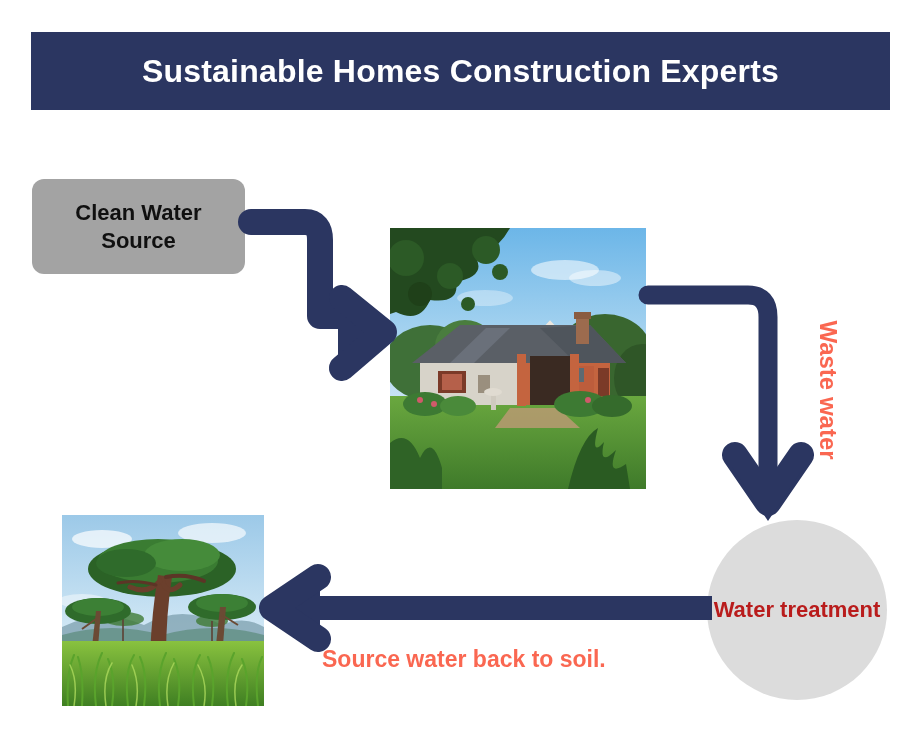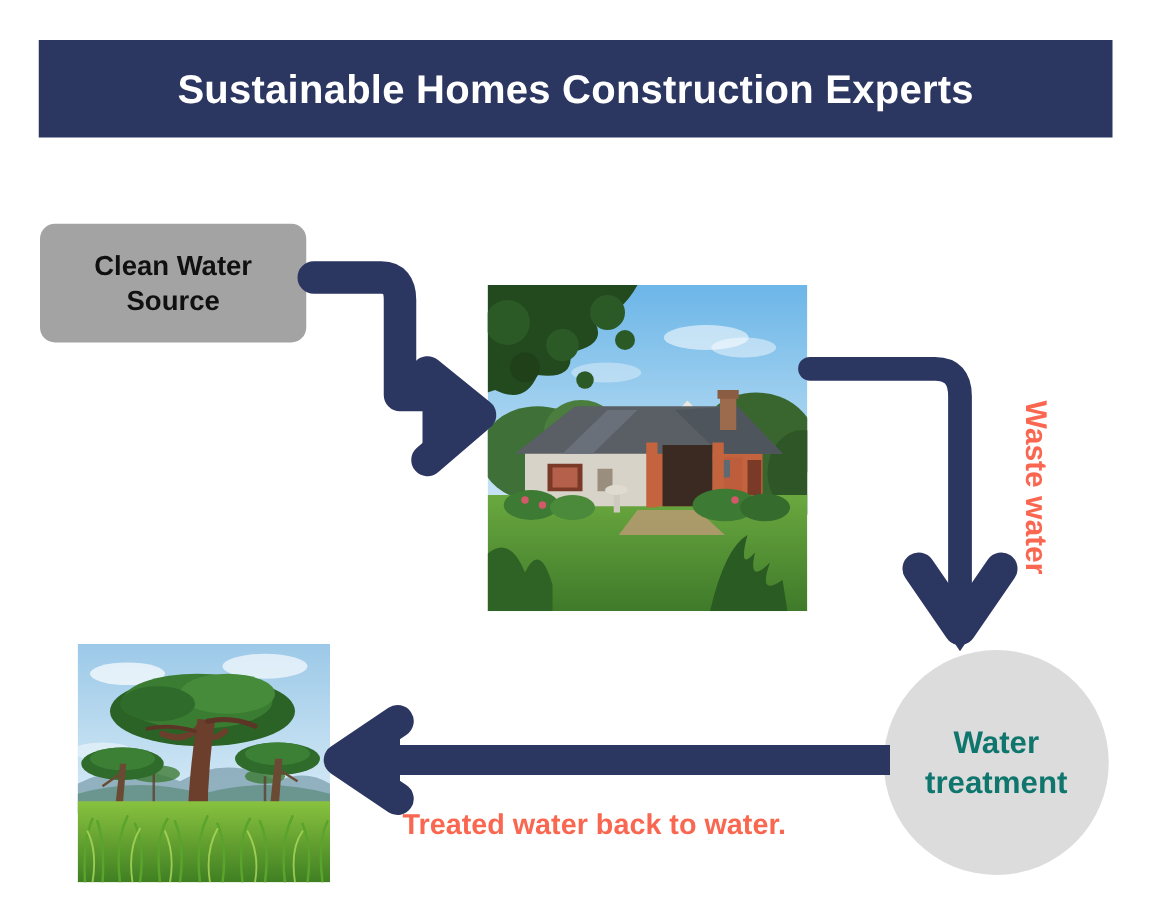--- a/index.html
+++ b/index.html
@@ -92,22 +92,22 @@
     width: 180px;
     height: 180px;
     border-radius: 50%;
     background: #dcdcdc;
     display: flex;
     align-items: center;
     justify-content: center;
     box-sizing: border-box;
   }
   #water-treatment-label {
-    color: #0f766e;
-    font-size: 25px;
+    color: #b91c1c;
+    font-size: 22px;
     font-weight: bold;
     line-height: 1.3;
     text-align: center;
     font-family: "Liberation Sans", sans-serif;
   }
 
   
   #arrow-layer {
     position: absolute;
     left: 0;
@@ -327,15 +327,15 @@
     </g>
 
     <g>
       <line x1="712" y1="608" x2="300" y2="608" stroke="#2b3661" stroke-width="24" stroke-linecap="butt"></line>
       <polygon points="265,608 320,573 320,643" fill="#2b3661"></polygon>
       <path d="M318 577 L272 608 L318 639" stroke="#2b3661" stroke-width="26" fill="none" stroke-linejoin="round" stroke-linecap="round"></path>
     </g>
   </svg>
 
   <div id="waste-water-label">Waste water</div>
-  <div id="treated-water-label">Treated water back to water.</div>
+  <div id="treated-water-label">Source water back to soil.</div>
 
 </div>
 
 </body></html>

